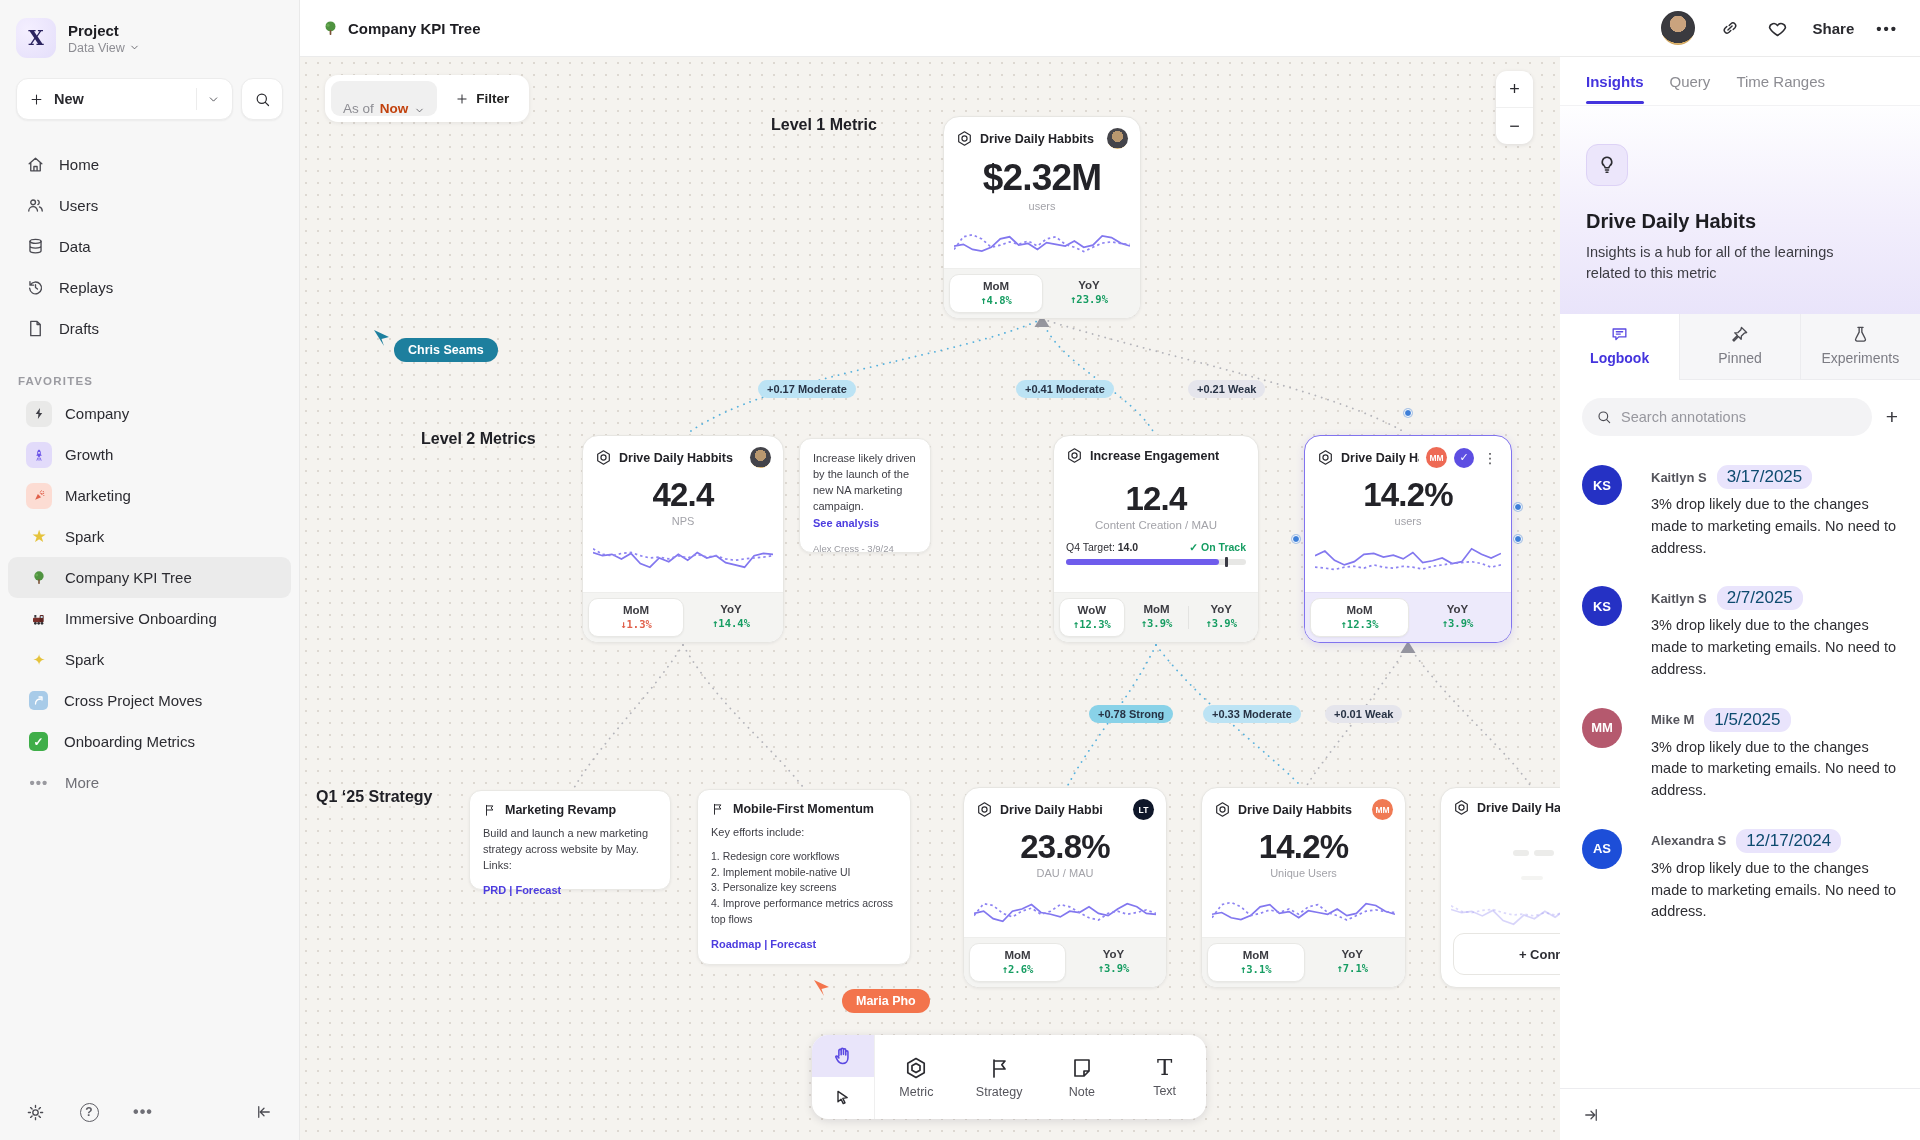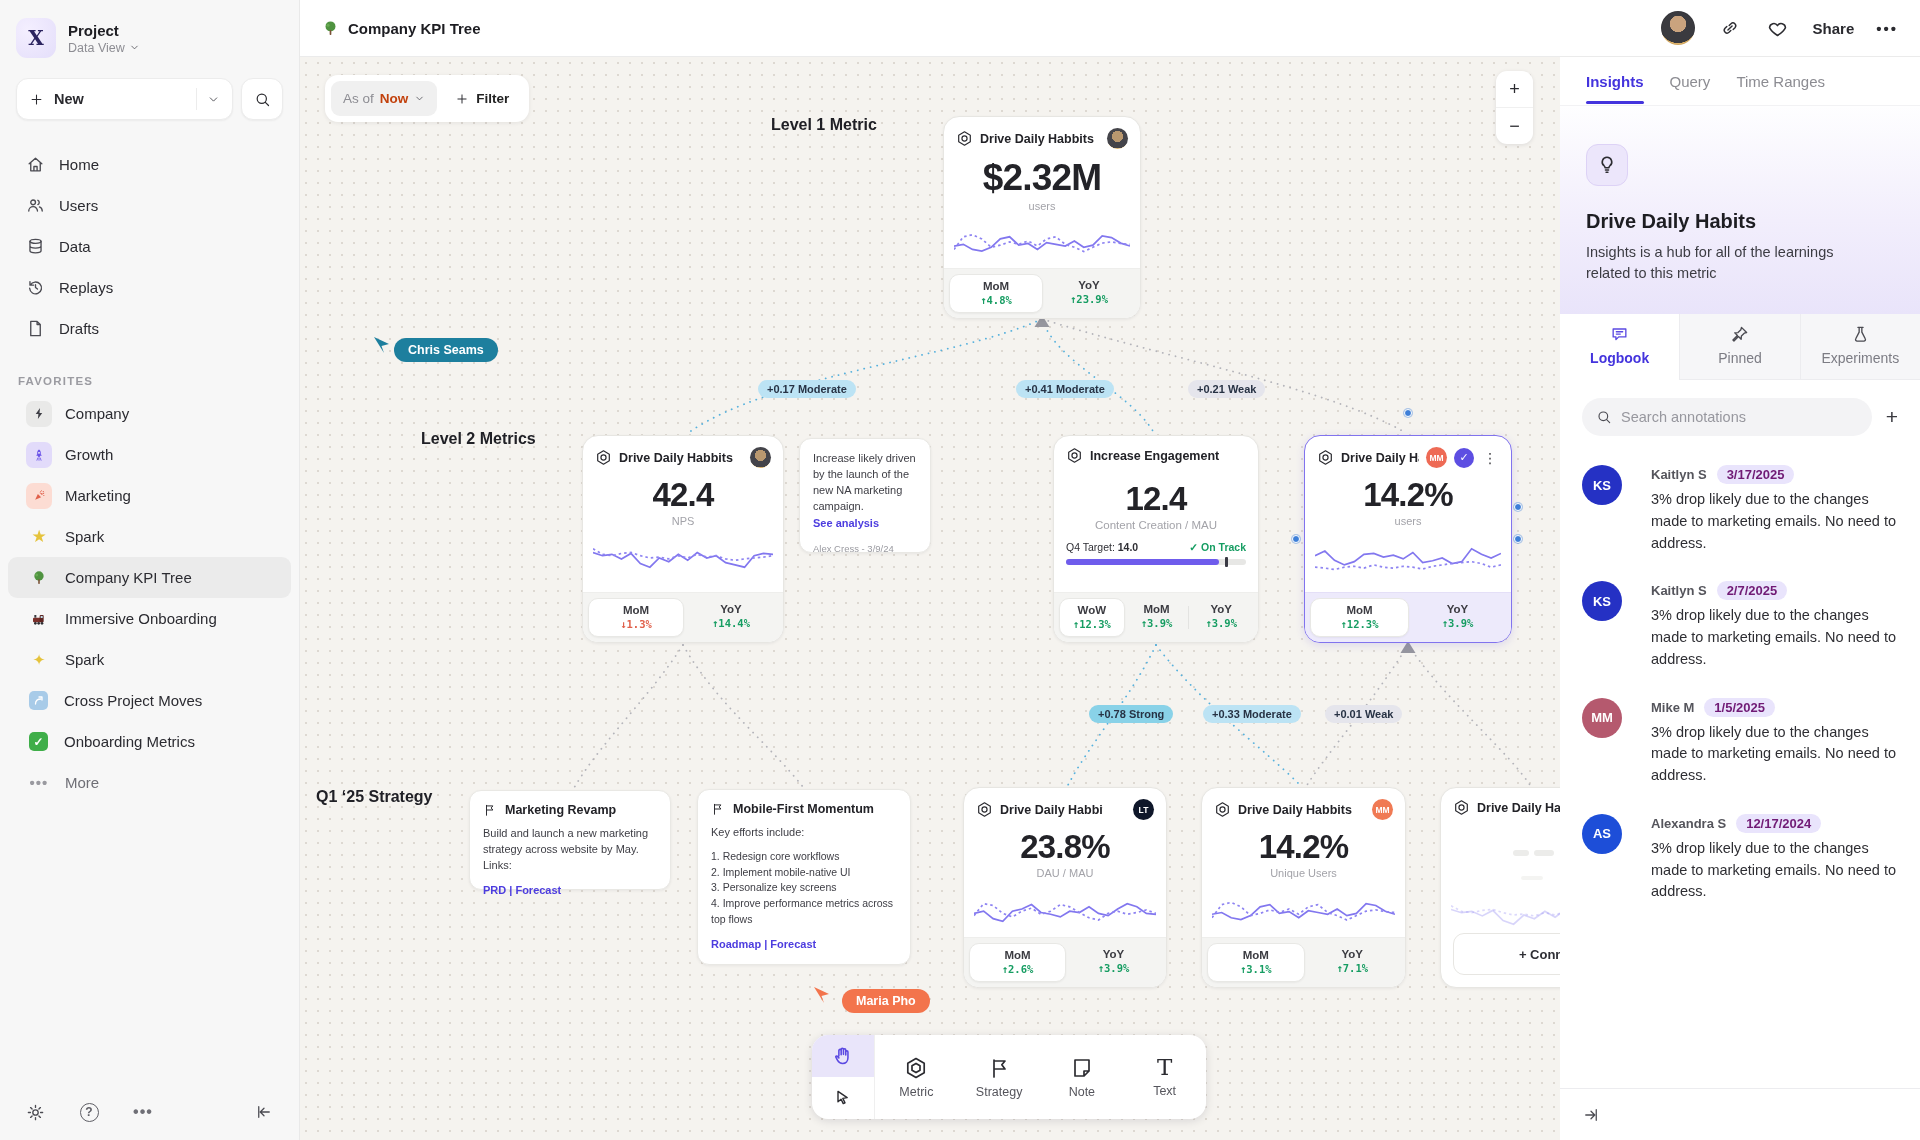--- a/index.html
+++ b/index.html
@@ -40,21 +40,21 @@
   .tb-right { margin-left:auto; display:flex; align-items:center; gap:22px; }
   .avatar-photo { width:34px; height:34px; border-radius:50%; background:radial-gradient(circle at 50% 38%, #caa37e 0 30%, #3a3a3f 31% 70%, #e0b46a 71%), linear-gradient(120deg,#e8a05c,#7aa0c0); box-shadow:inset 0 0 0 1px rgba(0,0,0,.08); }
   .share-lbl { font-size:15px; font-weight:600; color:#2a2a2f; }
   .dots { font-size:15px; letter-spacing:2px; color:#2a2a2f; font-weight:700; }
 
   .workrow { display:flex; flex:1; }
 
   
   .canvas { position:relative; width:1260px; height:1083px; background:#f5f3ef; background-image:radial-gradient(circle, #ddd8d1 1px, transparent 1.3px); background-size:12px 12px; overflow:hidden; flex:0 0 1260px; }
   .float-toolbar { position:absolute; left:25px; top:18px; height:47px; background:#fff; border-radius:13px; box-shadow:0 1px 4px rgba(20,20,40,.08); display:flex; align-items:center; padding:6px; gap:4px; }
-  .asof-pill { background:#f0f0f0; border-radius:9px; height:35px; display:flex; align-items:center; gap:6px; padding:0 12px; font-size:13.5px; }
+  .asof-pill { background:#f0f0f0; border-radius:9px; height:35px; display:flex; align-items:flex-end; gap:6px; padding:0 12px; font-size:13.5px; }
   .asof-pill .lab { color:#8d8d93; }
   .asof-pill .val { color:#c2410c; font-weight:600; }
   .filter-btn { display:flex; align-items:center; gap:7px; font-size:13.5px; font-weight:600; color:#222; padding:0 14px; }
   .zoomctl { position:absolute; left:1196px; top:14px; width:37px; background:#fff; border-radius:11px; box-shadow:0 1px 4px rgba(20,20,40,.1); display:flex; flex-direction:column; }
   .zoomctl button { all:unset; height:36px; display:flex; align-items:center; justify-content:center; font-size:18px; color:#2a2a2f; cursor:pointer; }
   .zoomctl .zdiv { height:1px; background:#f0f0f0; }
 
   .lvl-label { position:absolute; font-size:16px; font-weight:700; color:#202026; }
 
   svg.wires { position:absolute; inset:0; pointer-events:none; }
@@ -100,21 +100,21 @@
   .ncard .nlink { font-size:11px; color:#4c3cdf; font-weight:600; margin-top:2px; }
   .ncard .nby { font-size:9.5px; color:#9a9aa0; margin-top:14px; }
   .scard-title { display:flex; align-items:center; gap:8px; font-size:12.5px; font-weight:700; color:#232328; margin-bottom:9px; }
   .slist div { font-size:10.5px; color:#3d3d44; line-height:1.5; }
   .slinks { font-size:11px; color:#4c3cdf; font-weight:600; margin-top:10px; }
 
   .skel { position:absolute; background:#ececea; border-radius:3px; }
   .connect-btn { position:absolute; left:12px; bottom:12px; width:195px; height:42px; background:#fff; border:1px solid #e7e6e2; border-radius:11px; display:flex; align-items:center; justify-content:center; font-size:13px; font-weight:600; color:#2e2e34; gap:6px; }
   .faint polyline { opacity:.3; }
 
-  .cursor-tag { position:absolute; display:flex;align-items:center; }
+  .cursor-tag { position:absolute; display:flex; }
   .cursor-pill { color:#fff; font-size:12.5px; font-weight:600; padding:5px 14px; border-radius:14px; white-space:nowrap; }
 
   .btoolbar { position:absolute; left:512px; top:978px; width:394px; height:84px; background:#fff; border-radius:16px; box-shadow:0 2px 10px rgba(20,20,40,.12); display:flex; overflow:hidden; }
   .bt-left { width:63px; border-right:1px solid #efefef; display:flex; flex-direction:column; }
   .bt-cell { flex:1; display:flex; align-items:center; justify-content:center; }
   .bt-cell.active { background:#e9e5fa; }
   .bt-tool { flex:1; display:flex; flex-direction:column; align-items:center; justify-content:center; gap:5px; color:#55555c; font-size:12.5px; }
   .ticon { font-family:"DejaVu Serif",serif; font-size:23px; color:#2c2c31; line-height:1; }
 
   
@@ -131,21 +131,21 @@
   .stab { flex:1; display:flex; flex-direction:column; align-items:center; gap:6px; padding:11px 0 13px; background:#f6f6f8; color:#7c7c84; font-size:14px; border-bottom:1px solid #ececef; border-left:1px solid #ececef; }
   .stab:first-child { border-left:none; }
   .stab.active { background:#fff; color:#4434dd; font-weight:700; border-bottom:1px solid transparent; }
   .searchrow { display:flex; align-items:center; gap:14px; padding:18px 22px 2px; }
   .searchbox { flex:1; height:38px; background:#f3f3f5; border-radius:19px; display:flex; align-items:center; gap:9px; padding:0 14px; color:#97979e; font-size:14.5px; }
   .plusbtn { font-size:21px; color:#3a3a40; font-weight:400; }
   .ann { display:flex; gap:29px; padding:0 22px; margin-top:27px; }
   .ann-ava { width:40px; height:40px; border-radius:50%; color:#fff; font-size:13px; font-weight:700; display:flex; align-items:center; justify-content:center; flex:0 0 40px; }
   .ann-head { display:flex; align-items:center; gap:10px; }
   .ann-name { font-size:13px; color:#55555c; font-weight:600; }
-  .ann-date { font-size:13px; color:#701a75; font-weight:700; background:#e9e4fc; border-radius:11px; padding:2px 10px; }
+  .ann-date { font-size:17px; color:#0c4a6e; font-weight:400; background:#e9e4fc; border-radius:11px; padding:2px 10px; }
   .ann-body { font-size:14.5px; color:#2e2e33; line-height:1.5; margin-top:5px; width:252px; }
   .rp-bottom { position:absolute; bottom:0; left:0; right:0; height:52px; border-top:1px solid #ececef; display:flex; align-items:center; padding:0 18px; color:#3a3a40; }
 
   .icn { stroke:#4b4b52; stroke-width:1.7; fill:none; stroke-linecap:round; stroke-linejoin:round; }
   .icn-dark { stroke:#2c2c31; }
   .icn-purple { stroke:#5b49e2; }
 </style>
 </head>
 <body>
 

